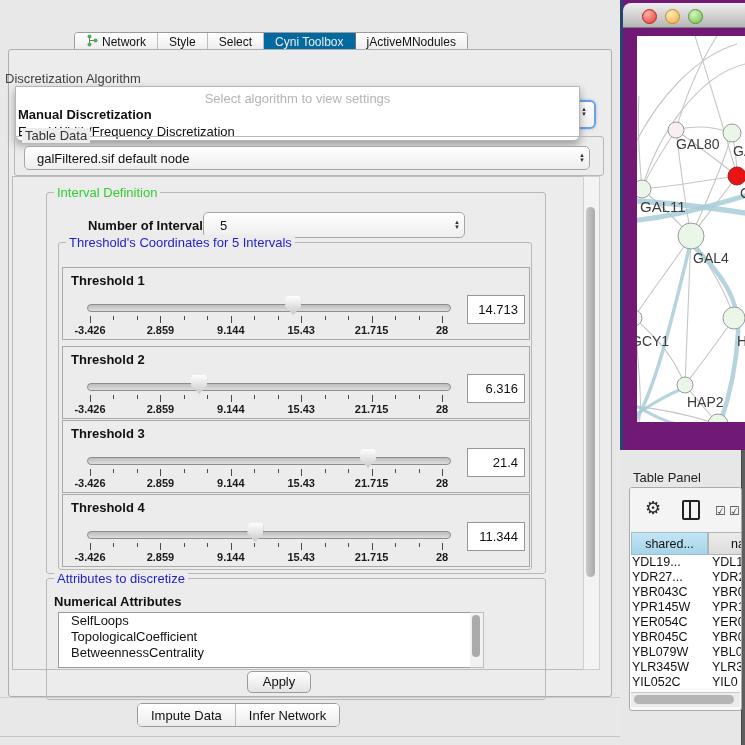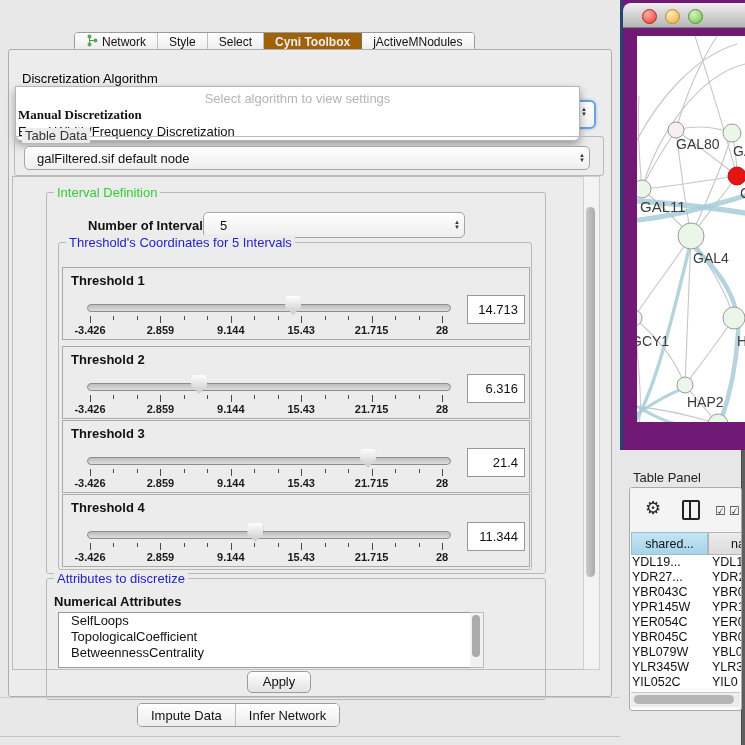--- a/index.html
+++ b/index.html
@@ -9,34 +9,34 @@
 
   
   #titlebar{left:0;top:0;width:620px;height:27px;background:linear-gradient(#f6f6f6,#d7d7d7);border-bottom:1px solid #b0b0b0;}
   #title-text{left:10px;top:6px;font-size:13px;color:#222;}
   #float-btn{left:581px;top:9px;width:10px;height:10px;border:1.5px solid #222;background:transparent;}
   #close-btn{left:600px;top:5px;font-size:14px;font-weight:bold;color:#111;}
 
   #top-tabs{left:74px;top:32px;height:18px;display:flex;border:1px solid #9b9b9b;border-radius:4px;background:#fff;overflow:hidden;}
   .seg{display:flex;align-items:center;gap:4px;padding:0 11px;font-size:12px;color:#111;background:linear-gradient(#ffffff,#ececec);border-right:1px solid #bdbdbd;white-space:nowrap;}
   .seg:last-child{border-right:none;}
-  .seg.selected{background:#a16207;color:#ededed;border-right:1px solid #6e6e6e;font-weight:bold;}
+  .seg.selected{background:#0369a1;color:#ededed;border-right:1px solid #6e6e6e;}
 
   #outer-panel{left:8px;top:49px;width:602px;height:646px;background:#ececec;border:1px solid #aeaeae;border-radius:3px;}
 
   .group{position:absolute;border:1px solid #b8b8b8;border-radius:3px;}
   .group-title{position:absolute;font-size:13px;background:#ececec;padding:0 3px;white-space:nowrap;}
 
   
-  #algo-label{left:22px;top:71px;font-size:13px;color:#000000;}
+  #algo-label{left:5px;top:71px;font-size:13px;color:#404040;}
   #algo-combo{left:30px;top:100px;width:562px;height:25px;background:linear-gradient(#ffffff,#f1f1f1);border:2px solid #6aa3e0;border-radius:6px;box-shadow:0 0 3px #8ab7e8;}
   #algo-popup{left:15px;top:86px;width:563px;height:53px;background:#fff;border:1px solid #b5b5b5;border-radius:0 0 6px 6px;box-shadow:0 4px 9px rgba(0,0,0,.35);}
   #popup-placeholder{text-align:center;font-size:13px;color:#b4b4b4;padding-top:4px;height:15px;}
   .popup-item{font-size:13px;color:#111;padding:1px 2px;height:15px;white-space:nowrap;}
-  .popup-item.first{font-weight:bold;font-family:Liberation Serif, serif;}
+  .popup-item.first{font-weight:bold;}
 
   
   #tabledata-group{left:14px;top:136px;width:588px;height:38px;}
   #tabledata-title{left:22px;top:128px;color:#333;}
   .combo{background:linear-gradient(#ffffff,#eeeeee);border:1px solid #a6a6a6;border-radius:5px;font-size:13px;color:#111;display:flex;align-items:center;}
   .combo .val{padding-left:12px;flex:1;white-space:nowrap;overflow:hidden;}
   .stepper{width:14px;display:flex;flex-direction:column;align-items:center;justify-content:center;font-size:6px;line-height:5px;color:#333;}
   #tabledata-combo{left:24px;top:146px;width:564px;height:22px;align-items:center;}
 
   

